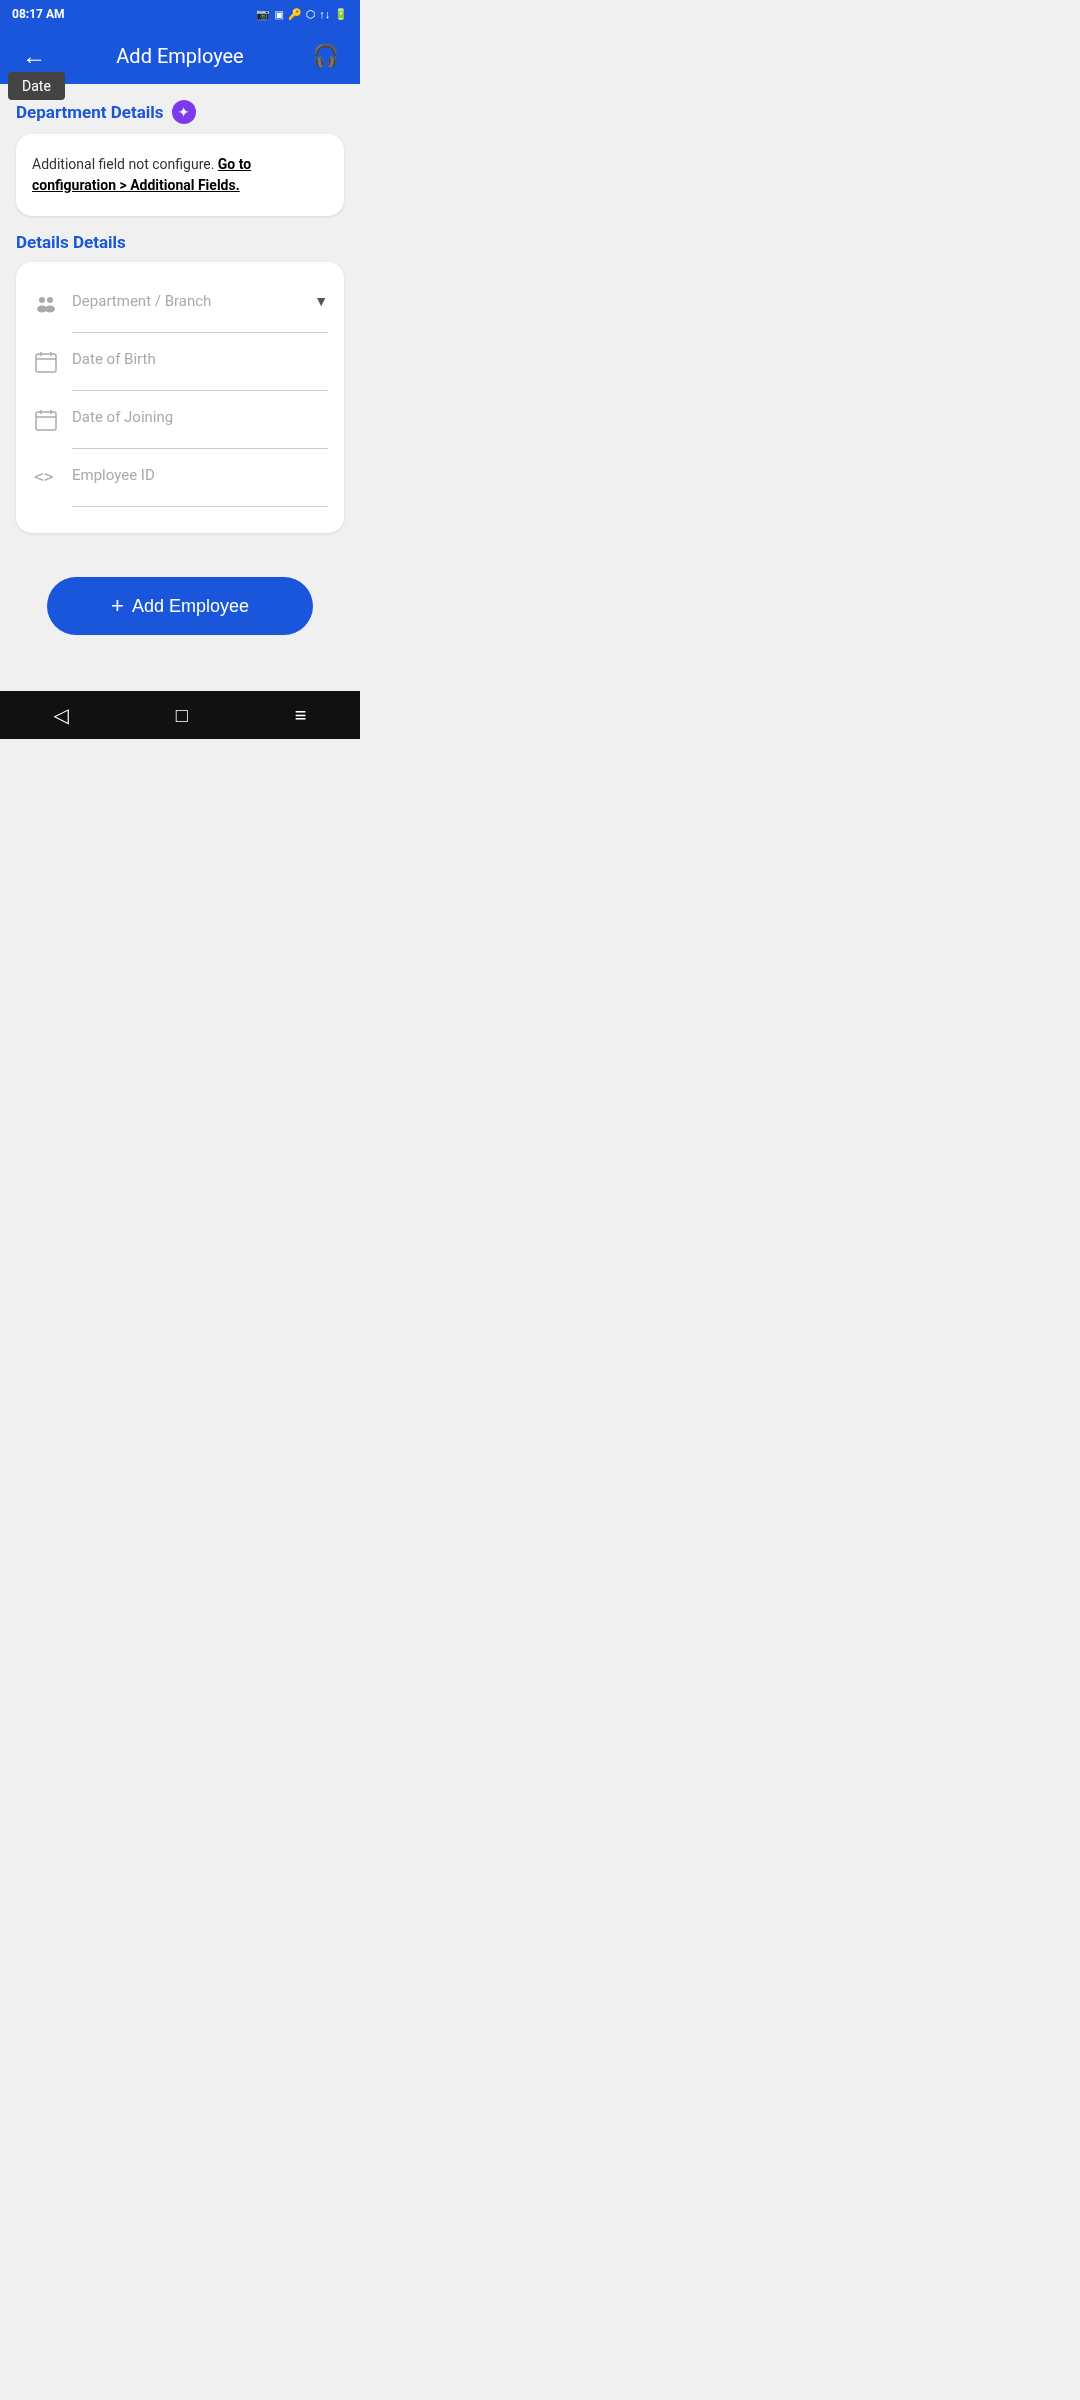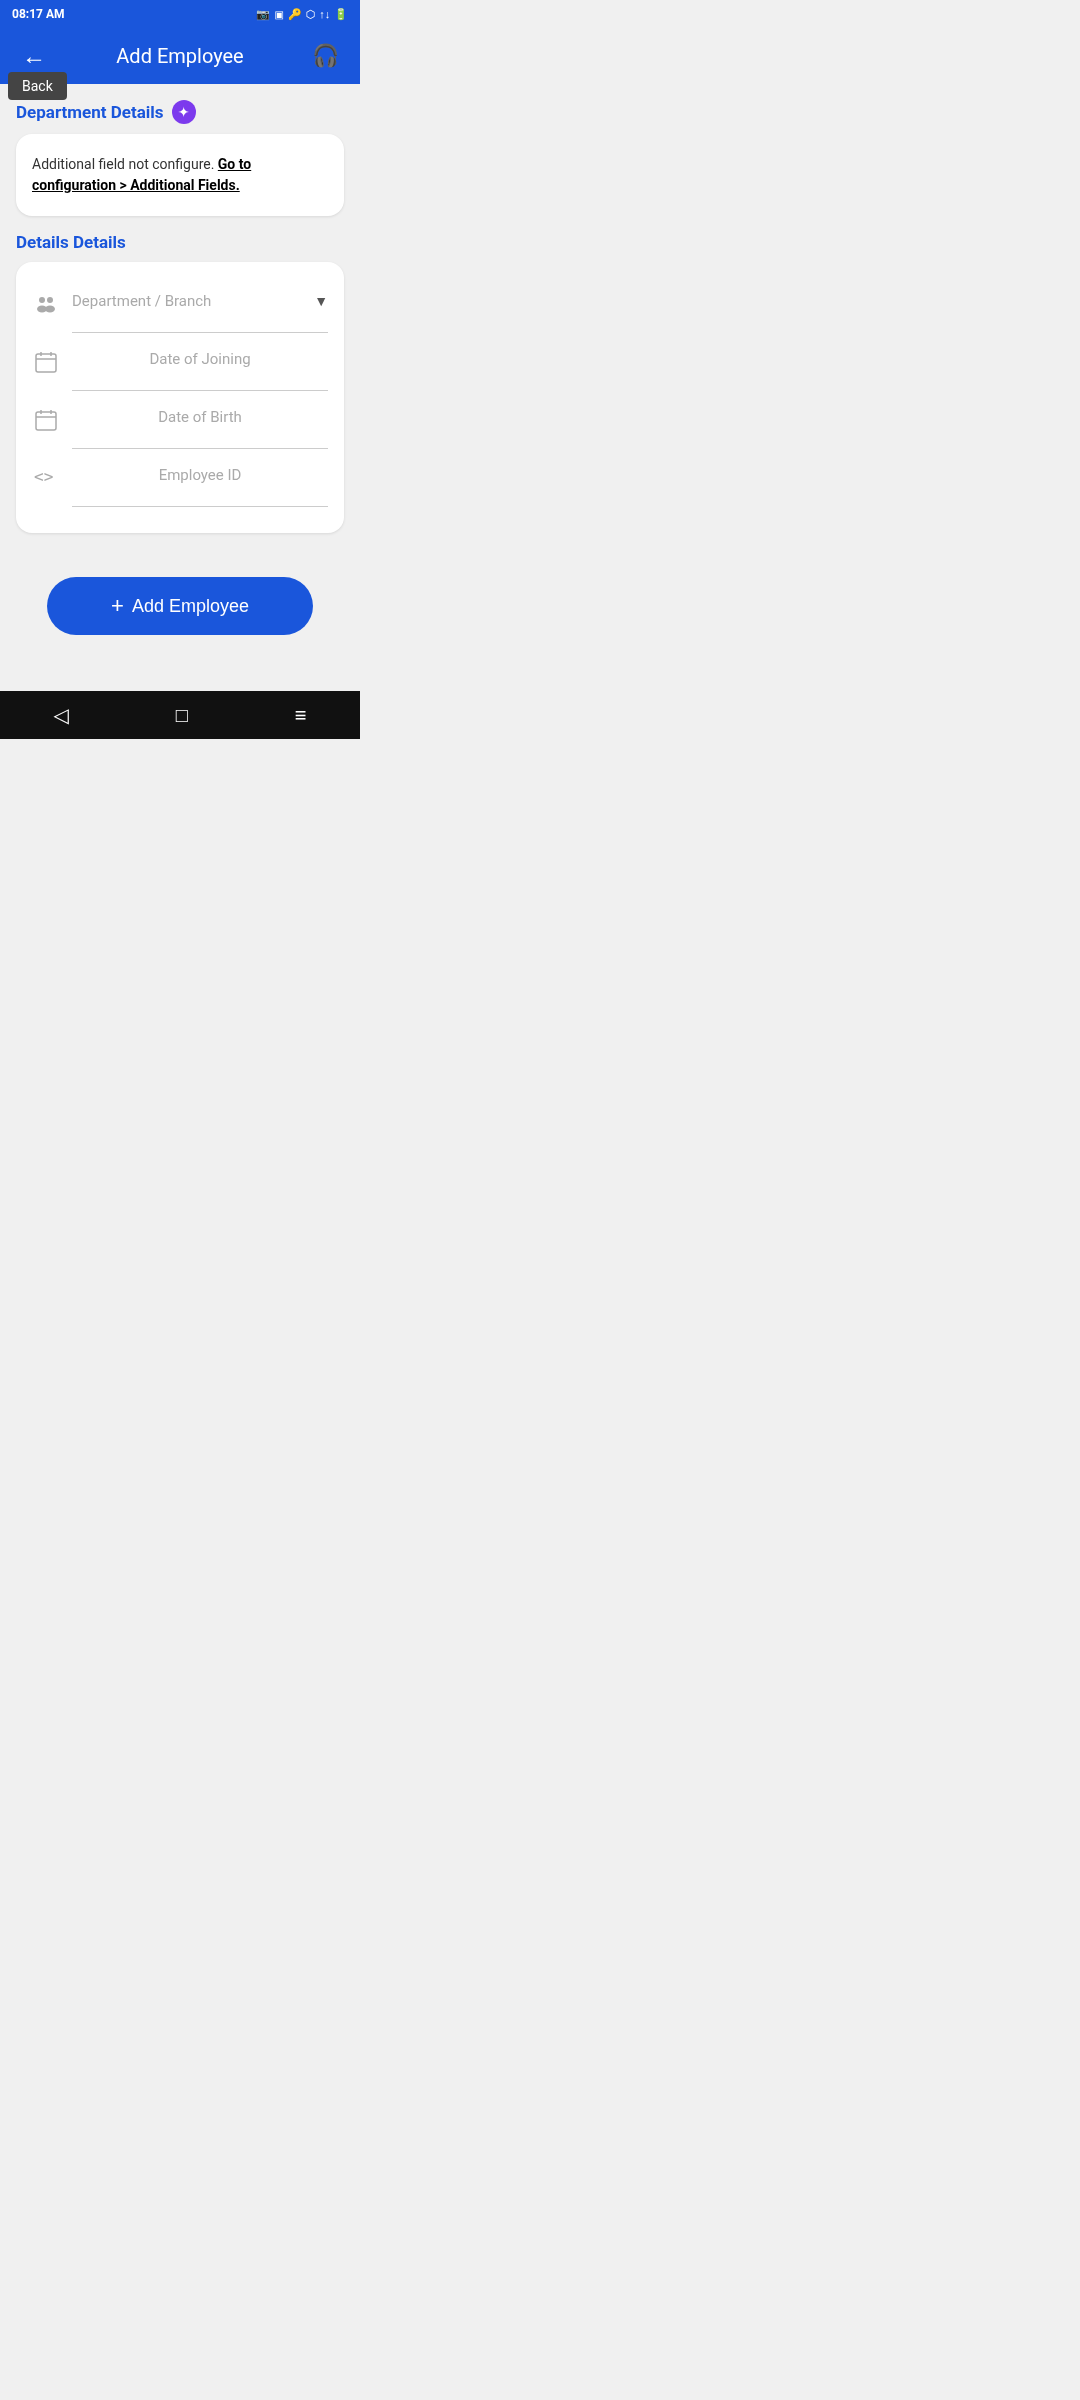--- a/index.html
+++ b/index.html
@@ -151,21 +151,20 @@
     .field-icon {
       color: #999;
       font-size: 20px;
       margin-top: 2px;
       width: 28px;
       text-align: center;
       flex-shrink: 0;
     }
     .field-content {
       flex: 1;
-      text-align: center;
     }
     .field-placeholder {
       color: #aaa;
       font-size: 15px;
     }
     .field-underline {
       border: none;
       border-bottom: 1px solid #ccc;
       width: 100%;
       margin-top: 22px;
@@ -239,21 +238,21 @@
   <div class="app-bar">
     <button class="back-btn">
       <span>←</span>
     </button>
     <span class="app-bar-title">Add Employee</span>
     <button class="headset-btn">
       <span>🎧</span>
     </button>
   </div>
 
-  <div class="back-tooltip">Back</div>
+  <div class="back-tooltip">Date</div>
 
   <div class="content">
 
     <div class="section-header">
       <span class="section-title">Department Details</span>
       <div class="sparkle-icon">
         <span>✦</span>
       </div>
     </div>
 
@@ -290,36 +289,36 @@
       <div class="form-field">
         <div class="field-icon">
           <svg width="22" height="22" viewBox="0 0 22 22" fill="none">
             <rect x="1" y="3" width="20" height="18" rx="2" stroke="#aaa" stroke-width="1.5" fill="none"></rect>
             <line x1="1" y1="8" x2="21" y2="8" stroke="#aaa" stroke-width="1.5"></line>
             <line x1="6" y1="1" x2="6" y2="5" stroke="#aaa" stroke-width="1.5"></line>
             <line x1="16" y1="1" x2="16" y2="5" stroke="#aaa" stroke-width="1.5"></line>
           </svg>
         </div>
         <div class="field-content">
-          <span class="field-placeholder">Date of Joining</span>
+          <span class="field-placeholder">Date of Birth</span>
           <span class="field-underline"></span>
         </div>
       </div>
 
       <div class="form-field">
         <div class="field-icon">
           <svg width="22" height="22" viewBox="0 0 22 22" fill="none">
             <rect x="1" y="3" width="20" height="18" rx="2" stroke="#aaa" stroke-width="1.5" fill="none"></rect>
             <line x1="1" y1="8" x2="21" y2="8" stroke="#aaa" stroke-width="1.5"></line>
             <line x1="6" y1="1" x2="6" y2="5" stroke="#aaa" stroke-width="1.5"></line>
             <line x1="16" y1="1" x2="16" y2="5" stroke="#aaa" stroke-width="1.5"></line>
           </svg>
         </div>
         <div class="field-content">
-          <span class="field-placeholder">Date of Birth</span>
+          <span class="field-placeholder">Date of Joining</span>
           <span class="field-underline"></span>
         </div>
       </div>
 
 
       <div class="form-field">
         <div class="field-icon">
           <svg width="24" height="18" viewBox="0 0 24 18" fill="none">
             <text x="0" y="14" font-size="16" fill="#aaa" font-family="monospace">&lt;&gt;</text>
           </svg>

